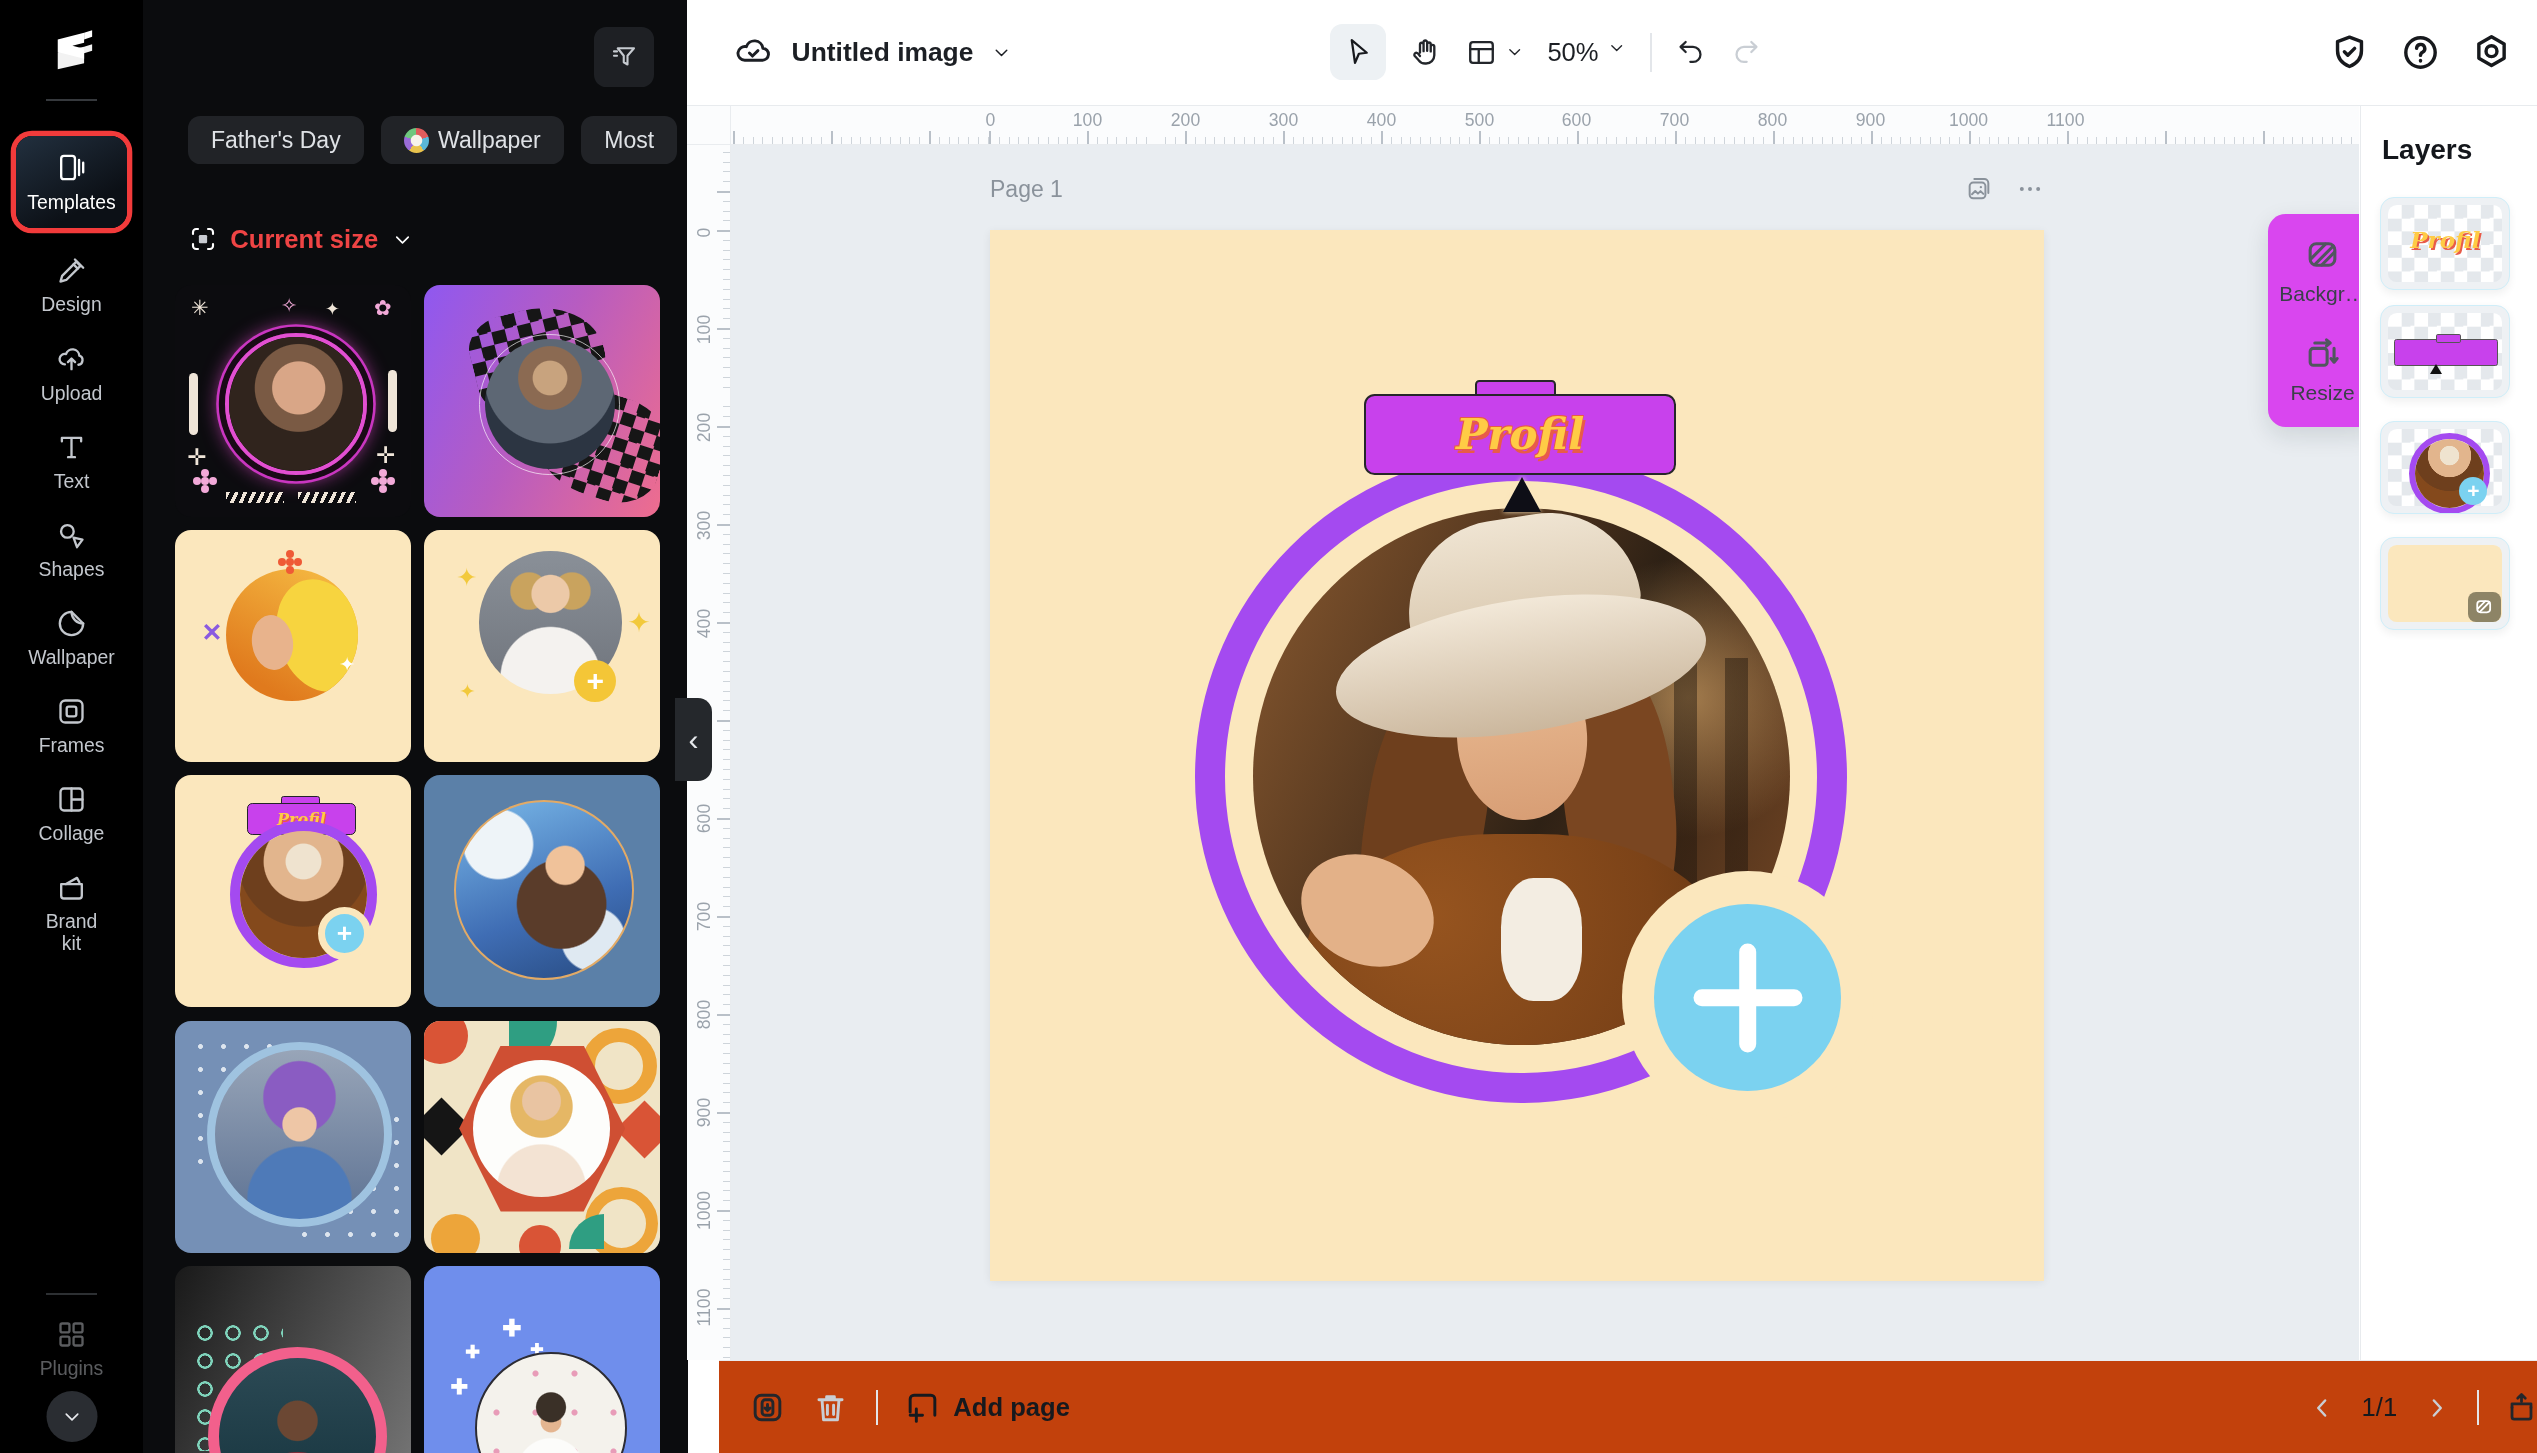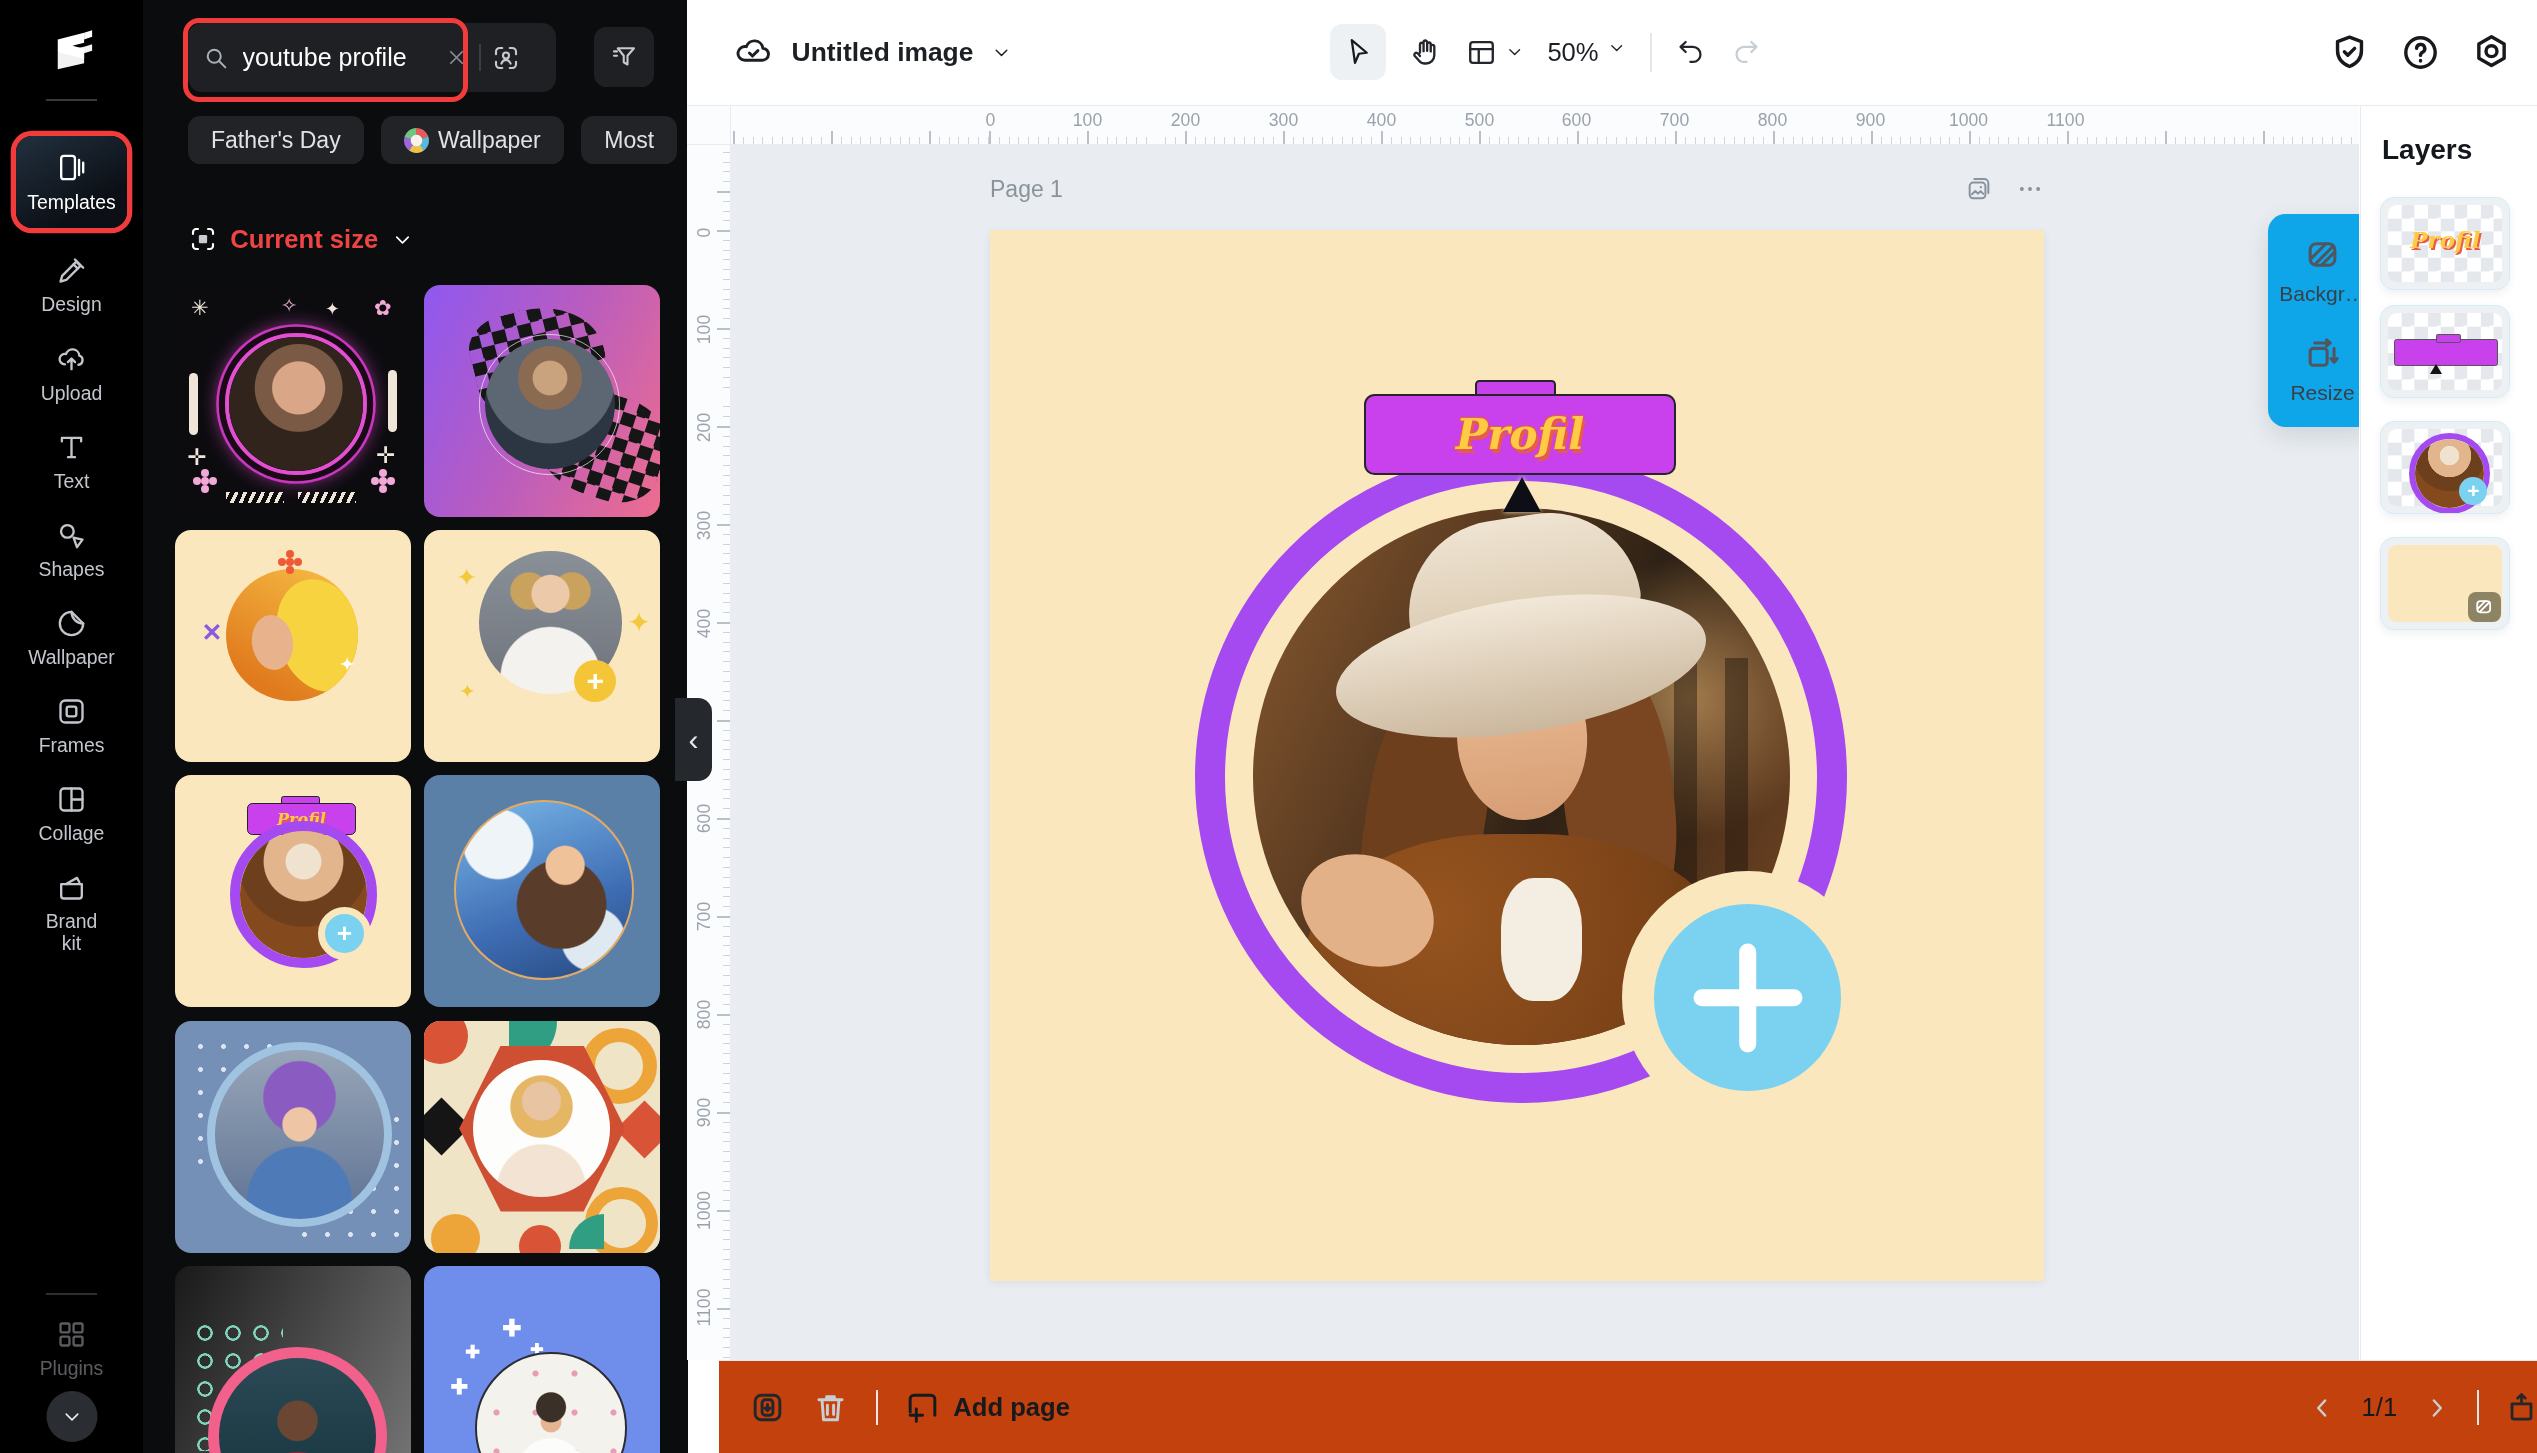--- a/index.html
+++ b/index.html
@@ -70,21 +70,21 @@
   .photo{position:absolute;left:263px;top:278px;width:537px;height:537px;border-radius:50%;overflow:hidden;background:linear-gradient(115deg,#8a5a30 0%,#54371f 35%,#2e2115 55%,#4a2f1a 72%,#7a4a26 100%);}
   .halo{position:absolute;left:632px;top:641px;width:252px;height:252px;border-radius:50%;background:#FBE7BD;}
   .plusbtn{position:absolute;left:664px;top:674px;width:187px;height:187px;border-radius:50%;background:#7BD2F0;}
   .plusbtn::before,.plusbtn::after{content:"";position:absolute;left:50%;top:50%;background:#fff;border-radius:8.8px;transform:translate(-50%,-50%);}
   .plusbtn::before{width:109px;height:17.6px;}
   .plusbtn::after{width:17.6px;height:109px;}
   .banner-tab{position:absolute;left:485px;top:150px;width:81px;height:19.4px;background:#C841EC;border:2.6px solid #26262a;border-radius:4.4px;box-sizing:border-box;}
   .banner{position:absolute;left:374px;top:164px;width:312px;height:81px;background:#C841EC;border:2.6px solid #26262a;border-radius:10.6px;box-sizing:border-box;display:flex;align-items:center;justify-content:center;}
   .banner .script{font-size:42px;}
   .tri{position:absolute;left:513px;top:247px;width:0;height:0;border-left:19.4px solid transparent;border-right:19.4px solid transparent;border-bottom:35px solid #0e0e16;filter:drop-shadow(0 0 2.6px #FBE7BD);}
-  .float-card{position:absolute;left:1537px;top:69px;width:109px;height:213px;background:#0ea5e9;border-radius:17.6px;box-shadow:0 8.8px 23px rgba(20,30,40,.12);display:flex;flex-direction:column;align-items:center;justify-content:center;gap:30px;}
+  .float-card{position:absolute;left:1537px;top:69px;width:109px;height:213px;background:#d946ef;border-radius:17.6px;box-shadow:0 8.8px 23px rgba(20,30,40,.12);display:flex;flex-direction:column;align-items:center;justify-content:center;gap:30px;}
   .fc-btn{display:flex;flex-direction:column;align-items:center;gap:8.8px;color:#3a4049;font-size:21px;cursor:pointer;}
   .collapse-tab{position:absolute;left:675px;top:698px;width:37px;height:83px;background:#25282c;border-radius:0 14px 14px 0;display:flex;align-items:center;justify-content:center;color:#e6e9ec;font-size:30px;z-index:40;cursor:pointer;}
 
   
   .layers{position:absolute;left:2360px;top:106px;width:178px;height:1254px;background:#fff;border-left:0.9px solid #E8EBEE;box-sizing:border-box;}
   .layers-title{position:absolute;left:21px;top:28px;font-size:28px;font-weight:bold;color:#14171c;}
   .lay{position:absolute;left:19.4px;width:130px;height:93px;border-radius:14px;background:#eef1f4;border:1.8px solid #cfeef9;box-shadow:0 3.5px 8.8px rgba(0,0,0,.06);overflow:hidden;box-sizing:border-box;cursor:pointer;}
   .checker{position:absolute;left:7px;top:7px;right:7px;bottom:7px;border-radius:8.8px;background-color:#fff;background-image:conic-gradient(#e4e8ec 25%,#fff 0 50%,#e4e8ec 0 75%,#fff 0);background-size:26.4px 26.4px;}
 
   
@@ -192,37 +192,20 @@
       </div>
     </div>
     <div class="chev-circle">
       <svg class="icn" width="23" height="23" viewBox="0 0 24 24">
           <path d="M6 9.5l6 6 6-6"></path>
         </svg>
     </div>
   </aside>
 
   <section class="panel">
-    <div class="search-bar">
-      <svg class="icn" width="28" height="28" viewBox="0 0 24 24" style="color:#aab0b8">
-          <circle cx="10.5" cy="10.5" r="5.6"></circle>
-          <path d="M14.8 14.8 20 20"></path>
-        </svg>
-      <input class="search-input" value="youtube profile" style="">
-      <svg class="icn" width="23" height="23" viewBox="0 0 24 24" style="color:#8a9098">
-          <path d="M6 6l12 12 M18 6 6 18"></path>
-        </svg>
-      <div class="vdiv"></div>
-      <svg class="icn" width="30" height="30" viewBox="0 0 24 24" style="color:#c6cad0">
-          <path d="M4 9V7a3 3 0 0 1 3-3h2 M15 4h2a3 3 0 0 1 3 3v2 M20 15v2a3 3 0 0 1-3 3h-2 M9 20H7a3 3 0 0 1-3-3v-2"></path>
-          <circle cx="12" cy="10" r="2.4"></circle>
-          <path d="M8.3 16.5c.8-2 2.1-3 3.7-3s2.9 1 3.7 3"></path>
-        </svg>
-      <div class="red-ring"></div>
-    </div>
     <div class="filter-btn">
       <svg class="icn" width="30" height="30" viewBox="0 0 24 24">
           <path d="M7 5h13l-5.2 6v7l-3-1.8v-5.2z"></path>
           <path d="M4 7.5h2.4 M4 11h2.4"></path>
         </svg>
     </div>
 
     <div class="chips">
       <div class="chip">
           <span>Father's Day</span>

